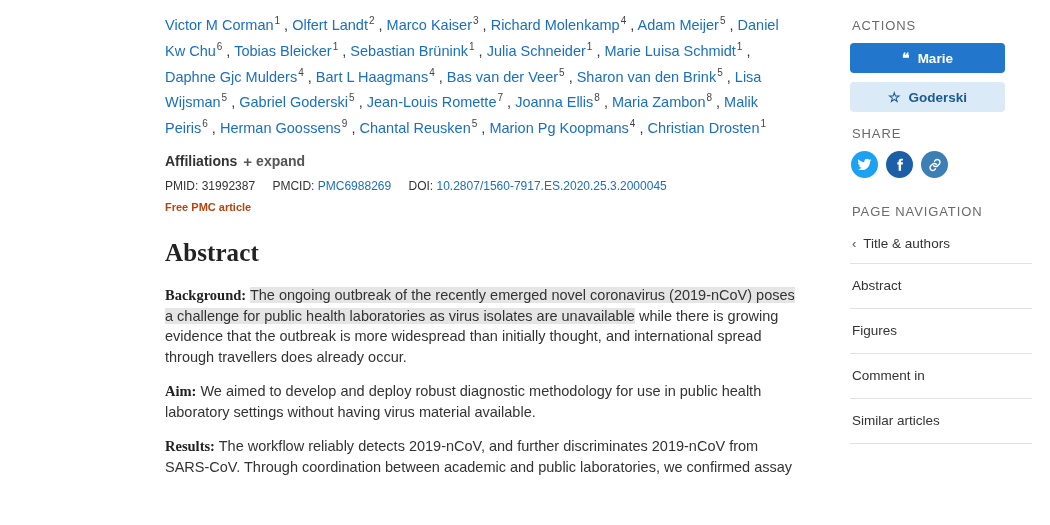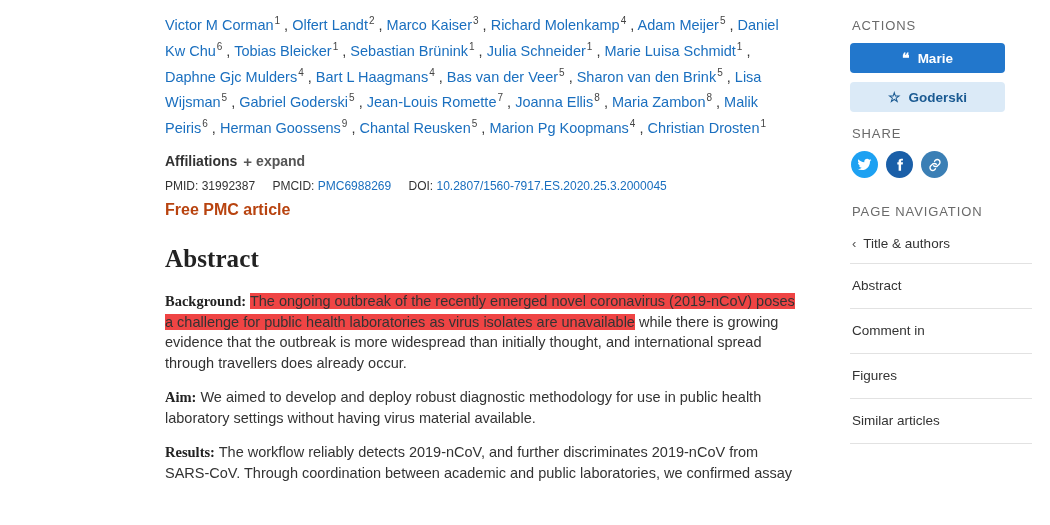--- a/index.html
+++ b/index.html
@@ -67,21 +67,21 @@
 
   .ids-row {
     font-size: 12px;
     color: #333;
     margin-bottom: 8px;
   }
   .ids-row .gap { display: inline-block; width: 14px; }
   .ids-row a { color: #1a6fbf; text-decoration: none; }
 
   .free-article {
-    font-size: 16px;
+    font-size: 11px;
     color: #b8430f;
     font-weight: 600;
     margin-bottom: 26px;
   }
 
   h2.abstract-title {
     font-family: "Liberation Serif", serif;
     font-size: 25px;
     font-weight: bold;
     color: #222;
@@ -90,21 +90,21 @@
   }
 
   .para {
     font-size: 14.5px;
     line-height: 20.5px;
     color: #333;
     margin: 0 0 14px 0;
     max-width: 630px;
   }
   .para b { color: #222; font-weight: bold; font-family: Liberation Serif, serif; }
-  .hl { background: #ef4444; }
+  .hl { background: #e5e5e5; }
 
   
   .sidebar {
     width: 210px;
     padding: 18px 18px 0 10px;
     border-left: 0;
   }
   .sb-heading {
     font-size: 13px;
     letter-spacing: 0.9px;
@@ -250,18 +250,18 @@
     </div>
 
     <div class="sb-heading">PAGE NAVIGATION</div>
 
     <div class="nav-list" id="nav-list">
       <div class="nav-top">
         <span class="chev">‹</span>
         <span>Title &amp; authors</span>
       </div>
     <div class="nav-item">Abstract</div>
+        <div class="nav-item">Figures</div>
         <div class="nav-item">Comment in</div>
-        <div class="nav-item">Figures</div>
         <div class="nav-item">Similar articles</div>
       </div>
   </div>
 </div>
 
 </body></html>

